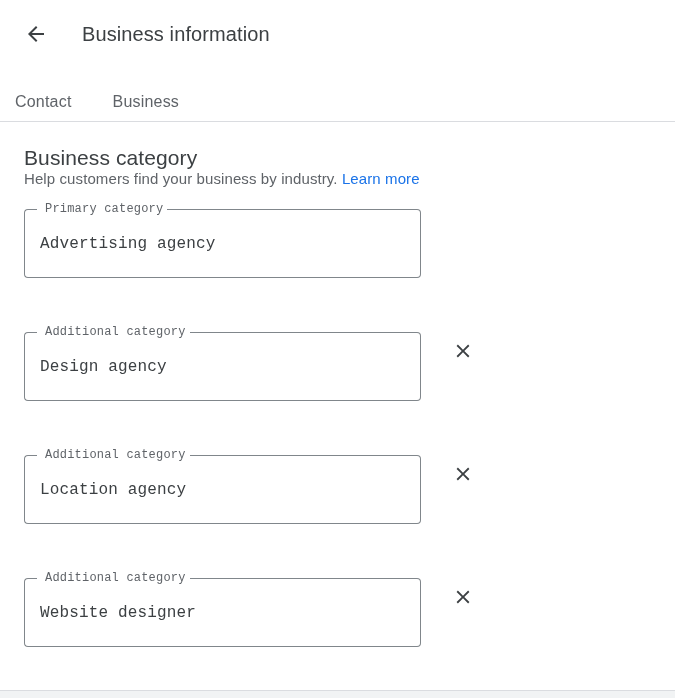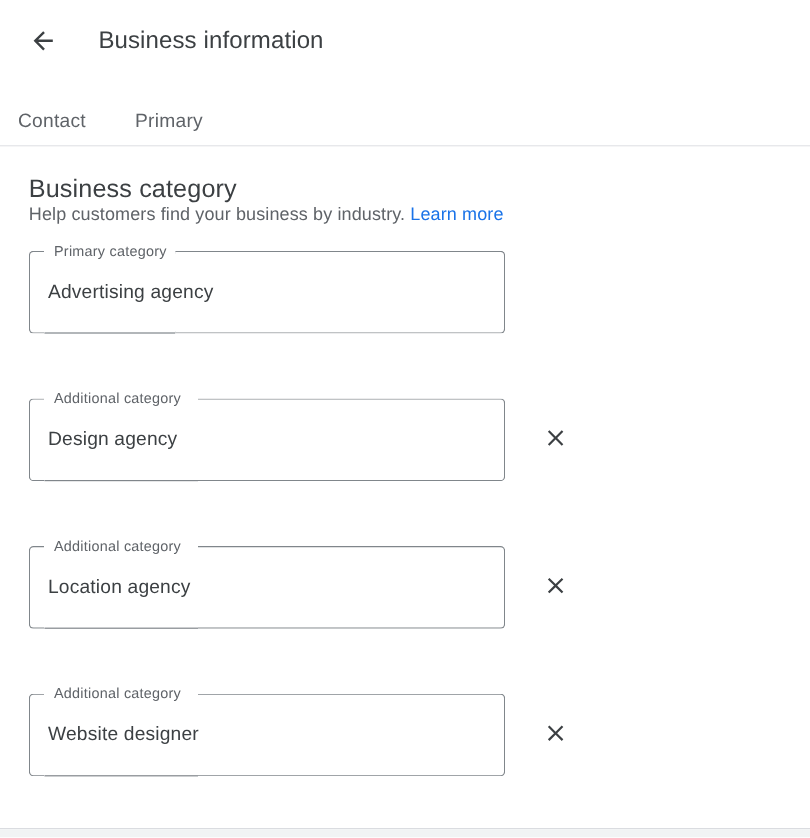--- a/index.html
+++ b/index.html
@@ -130,22 +130,23 @@
     text-decoration: none;
     cursor: pointer;
   }
 
   
   .fields {
     margin-top: 22px;
   }
   .field-row {
     display: flex;
-    align-items: center;
+    align-items: flex-start;
     margin-bottom: 54px;
+    font-family: Liberation Mono, monospace;
   }
   .field-row:last-child { margin-bottom: 0; }
 
   .mdc-field {
     position: relative;
     width: 397px;
     height: 69px;
     box-sizing: border-box;
     flex: 0 0 auto;
     cursor: text;
@@ -255,21 +256,21 @@
       <svg width="24" height="24" viewBox="0 0 24 24" aria-hidden="true">
         <path d="M20 11H7.83l5.59-5.59L12 4l-8 8 8 8 1.41-1.41L7.83 13H20v-2z" fill="#3c4043"></path>
       </svg>
     </span>
   </button>
   <div class="page-title">Business information</div>
 </div>
 
 <div class="tab-bar">
   <button class="tab">Contact</button>
-  <button class="tab">Primary</button>
+  <button class="tab">Business</button>
 </div>
 <div class="header-divider"></div>
 <div class="header-shadow"></div>
 
 <div class="content">
 
   <h2 class="section-heading">Business category</h2>
 
   <p class="section-desc">
     <span>Help customers find your business by industry.</span>

